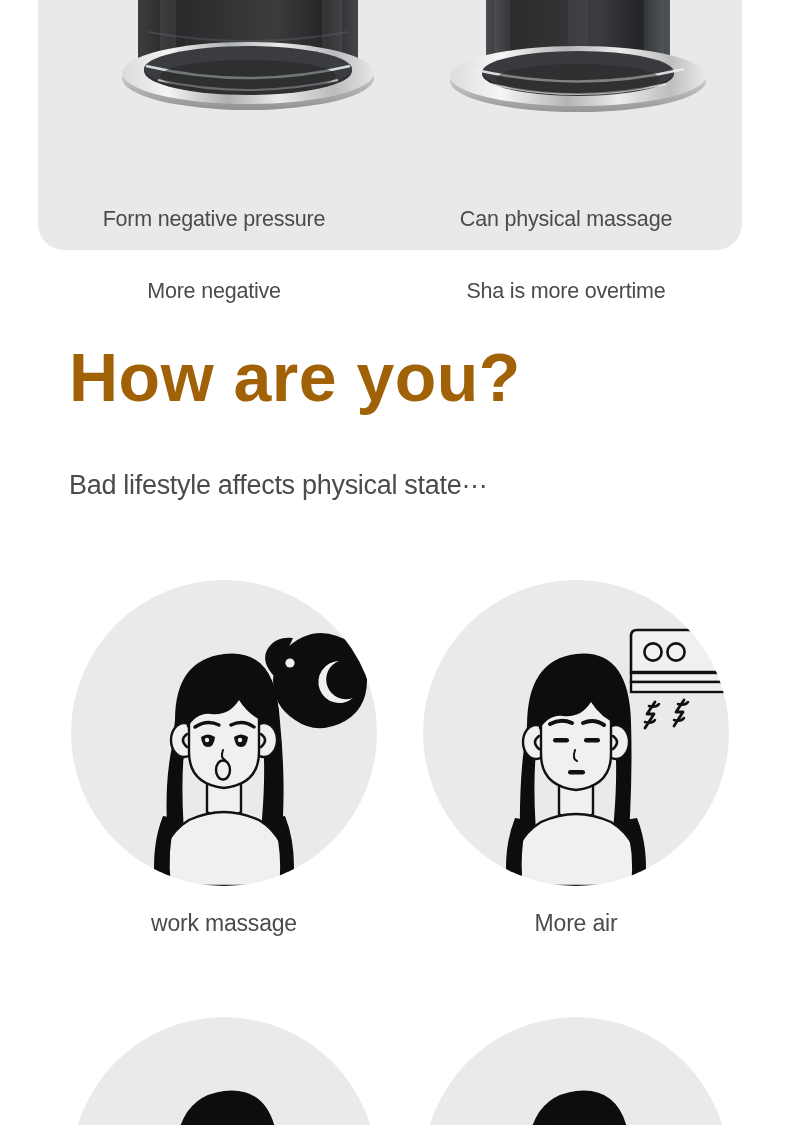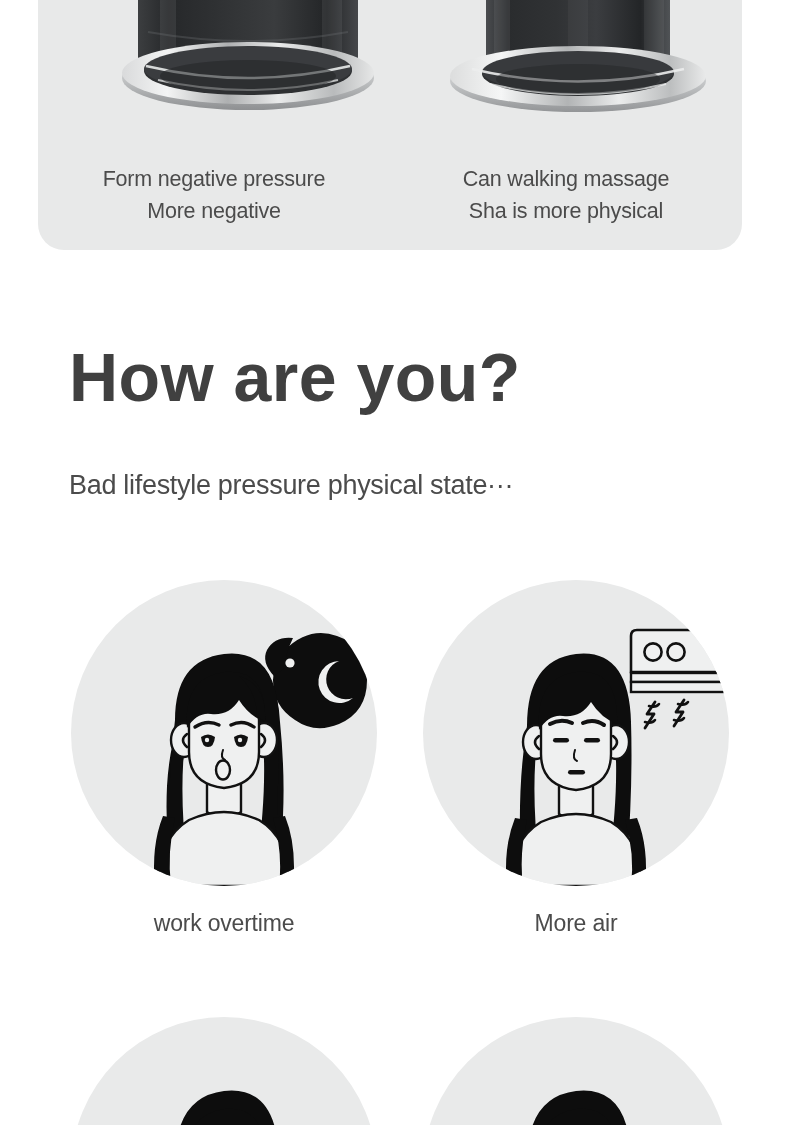--- a/index.html
+++ b/index.html
@@ -27,27 +27,28 @@
     display:flex;
   }
   .cap-col{flex:1;text-align:center;}
   .cap-col .ln{
     display:block;
     font-size:21.5px;
     line-height:32px;
     color:#4b4b4b;
     letter-spacing:-0.2px;
     font-weight:400;
+    margin-top:40px;
   }
 
   
   .headline{
     position:absolute;left:69px;top:335px;
     font-size:68px;line-height:84px;
-    font-weight:700;color:#404040;
+    font-weight:700;color:#a16207;
     letter-spacing:0.5px;
   }
   .subline{
     position:absolute;left:69px;top:466px;
     font-size:27px;line-height:38px;
     font-weight:400;color:#4b4b4b;
     letter-spacing:-0.3px;
   }
 
   
@@ -189,27 +190,27 @@
       </svg>
     </div>
   </div>
 
   <div class="cap-row">
     <div class="cap-col">
       <span class="ln">Form negative pressure</span>
       <span class="ln">More negative</span>
     </div>
     <div class="cap-col">
-      <span class="ln">Can walking massage</span>
-      <span class="ln">Sha is more physical</span>
+      <span class="ln">Can physical massage</span>
+      <span class="ln">Sha is more overtime</span>
     </div>
   </div>
 
   <div class="headline">How are you?</div>
-  <div class="subline">Bad lifestyle pressure physical state···</div>
+  <div class="subline">Bad lifestyle affects physical state···</div>
 
   <div class="ill-grid">
 
     <div class="ill-cell cell-0">
       <div class="disc">
         <svg viewBox="0 0 306 306" aria-hidden="true">
 
           <path d="M214 70 Q238 46 266 56 Q296 66 296 100 Q296 132 268 144 Q244 154 224 140 Q202 126 202 100 Q202 82 214 70 Z" fill="#0d0d0d"></path>
           <path d="M203 96 Q190 82 196 70 Q204 56 222 58 Q214 74 214 88 Z" fill="#0d0d0d"></path>
           <circle cx="219" cy="83" r="4.6" fill="#eff0f0"></circle>
@@ -250,21 +251,21 @@
           <ellipse cx="152" cy="190" rx="7" ry="9.5" fill="none" stroke="#111" stroke-width="2.4"></ellipse>
 
           <path d="M86 306 Q88 258 118 240 Q136 232 153 232 Q170 232 188 240
                    Q218 258 220 306 Z" fill="#eff0f0" stroke="#111" stroke-width="2.4"></path>
 
           <path d="M104 238 Q96 272 100 306 L84 306 Q80 266 92 236 Z" fill="#0d0d0d"></path>
           <path d="M202 238 Q212 272 208 306 L222 306 Q226 266 214 236 Z" fill="#0d0d0d"></path>
         </svg>
       </div>
       <div class="ill-caption">
-        <span class="ln">work overtime</span>
+        <span class="ln">work massage</span>
       </div>
     </div>
 
     <div class="ill-cell cell-1">
       <div class="disc">
         <svg viewBox="0 0 306 306" aria-hidden="true">
 
           <g>
             <path d="M208 56 q0 -6 6 -6 L312 50 L312 92 L208 92 Z" fill="#eff0f0" stroke="#111" stroke-width="2.6"></path>
             <circle cx="230" cy="72" r="8.6" fill="#eff0f0" stroke="#111" stroke-width="2.6"></circle>

